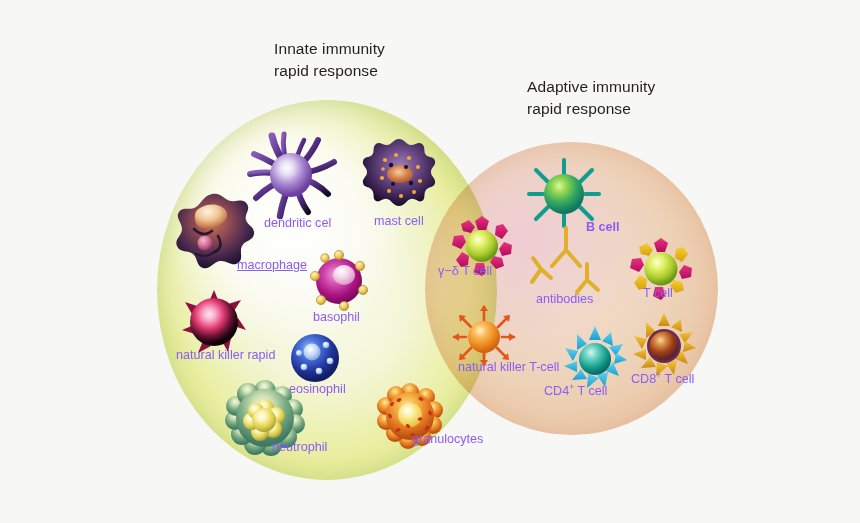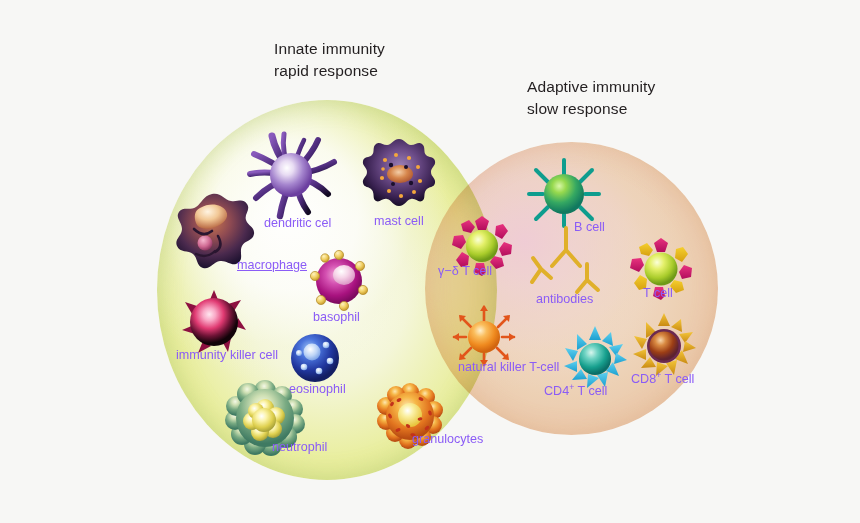--- a/index.html
+++ b/index.html
@@ -61,21 +61,21 @@
 <body>
 
 <div id="stage">
 
   <div class="venn" id="innate-circle"></div>
   <div class="venn" id="adaptive-circle"></div>
 
   <div class="heading" id="innate-heading">Innate immunity
 rapid response</div>
   <div class="heading" id="adaptive-heading">Adaptive immunity
-slow response</div>
+rapid response</div>
 
   <div class="cell" style="left:244px;top:128px;">
     <svg width="96" height="96" viewBox="0 0 96 96">
       <defs>
         <radialGradient id="dcBody" cx="40%" cy="34%" r="62%">
           <stop offset="0%" stop-color="#ffffff"></stop>
           <stop offset="26%" stop-color="#e8dcf3"></stop>
           <stop offset="62%" stop-color="#a585ce"></stop>
           <stop offset="100%" stop-color="#6c3fa0"></stop>
         </radialGradient>
@@ -223,21 +223,21 @@
         <path d="M63 14 l-7 11 l-6 -7 z"></path>
         <path d="M68 44 l-12 -4 l4 -8 z"></path>
         <path d="M50 66 l-6 -11 l9 -3 z"></path>
         <path d="M20 67 l5 -12 l8 5 z"></path>
         <path d="M4 44 l12 -5 l1 9 z"></path>
         <path d="M7 16 l12 4 l-5 8 z"></path>
       </g>
       <circle cx="36" cy="36" r="24" fill="url(#nkBody)"></circle>
     </svg>
   </div>
-  <div class="cell-label" style="left:176px;top:348px;">immunity killer cell</div>
+  <div class="cell-label" style="left:176px;top:348px;">natural killer rapid</div>
 
   <div class="cell" style="left:285px;top:328px;">
     <svg width="60" height="60" viewBox="0 0 60 60">
       <defs>
         <radialGradient id="eoBody" cx="38%" cy="30%" r="66%">
           <stop offset="0%" stop-color="#9fc4f5"></stop>
           <stop offset="30%" stop-color="#4a74dc"></stop>
           <stop offset="70%" stop-color="#21379f"></stop>
           <stop offset="100%" stop-color="#131e63"></stop>
         </radialGradient>
@@ -428,21 +428,21 @@
         <path d="M58 38 L72 38"></path>
           <path d="M53 51 L65 63"></path>
         <path d="M37 57 L37 70"></path>
           <path d="M21 51 L9 63"></path>
         <path d="M16 38 L2 38"></path>
           <path d="M21 26 L9 14"></path>
       </g>
       <circle cx="37" cy="38" r="20" fill="url(#bcBody)"></circle>
     </svg>
   </div>
-  <div class="cell-label" style="left:574px;top:220px;">B cell</div>
+  <div class="cell-label" style="left:586px;top:220px;font-weight:bold;">B cell</div>
 
   <div class="cell" style="left:519px;top:228px;">
     <svg width="96" height="70" viewBox="0 0 96 70">
       <g stroke="#e0b02a" stroke-width="4" fill="none" stroke-linecap="round" stroke-linejoin="round">
         <path d="M47 0 L47 22 M47 22 L33 38 M47 22 L61 38"></path>
         <path d="M14 30 L22 41 M22 41 L13 54 M22 41 L32 50"></path>
         <path d="M68 36 L68 52 M68 52 L58 64 M68 52 L79 62"></path>
       </g>
     </svg>
   </div>

